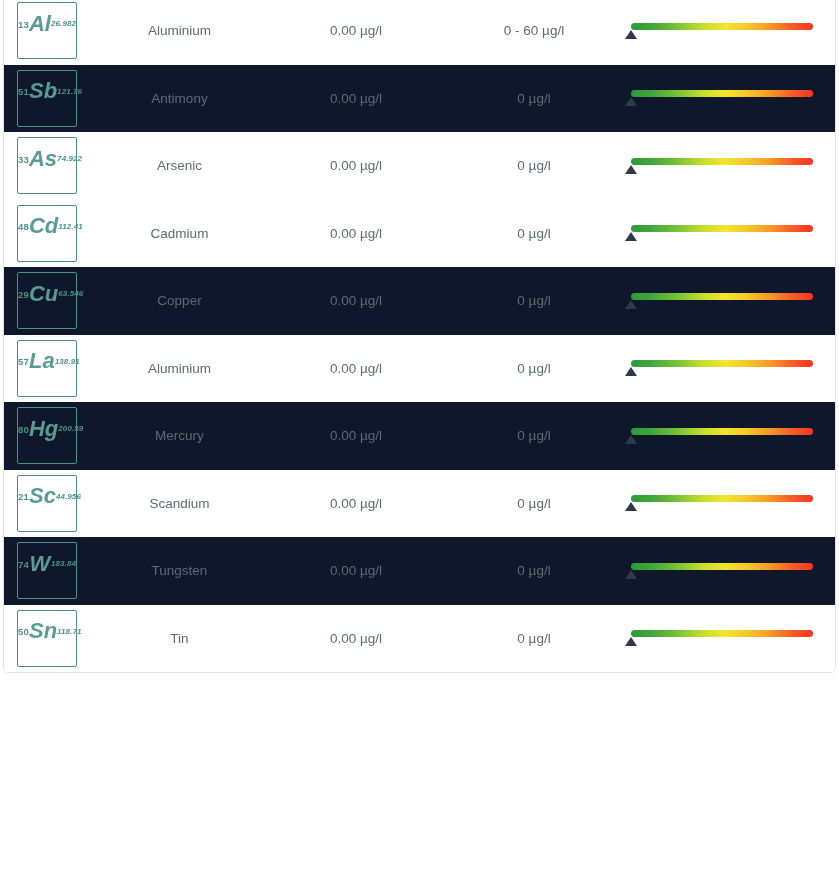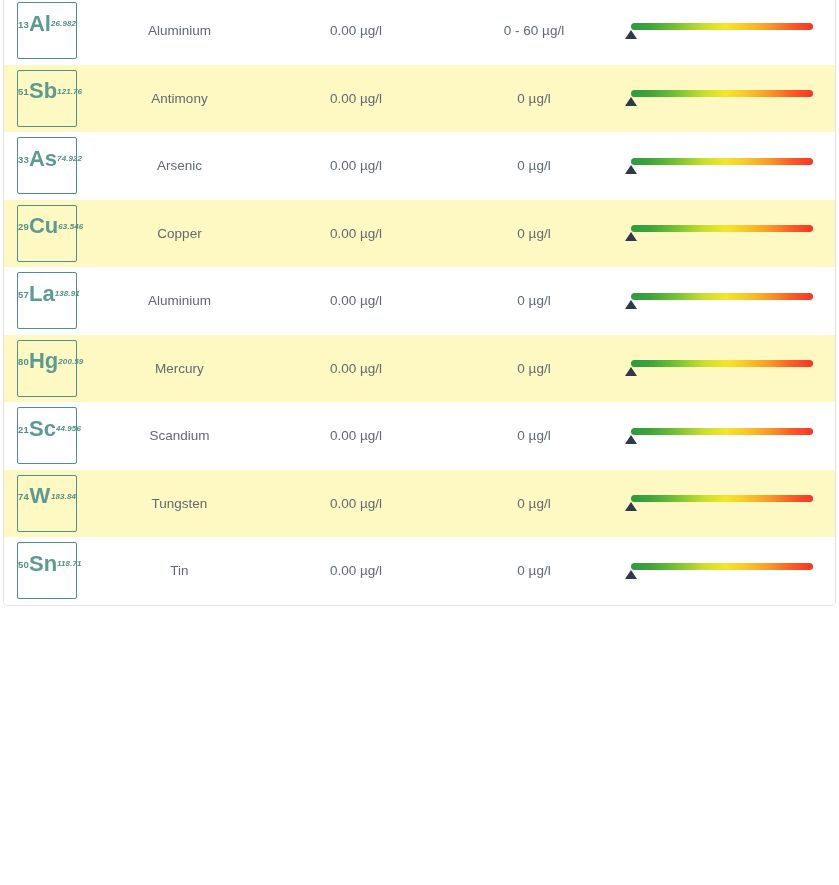--- a/index.html
+++ b/index.html
@@ -36,21 +36,21 @@
     width: 100%;
     border-collapse: collapse;
     table-layout: fixed;
   }
 
   .element-row {
     height: 67.5px;
     background: #ffffff;
   }
   .element-row.striped {
-    background: #fef9c3;
+    background: #0f172a;
   }
 
   .element-table td {
     padding: 0;
     vertical-align: middle;
     border: none;
   }
 
   
   .col-tile   { width: 88px; }
@@ -80,20 +80,21 @@
     color: #4f918a;
     line-height: 1;
     letter-spacing: 0.2px;
   }
   .tile-symbol {
     font-size: 22px;
     font-weight: bold;
     color: #5c9a94;
     line-height: 1;
     margin-top: -1px;
+    font-style: italic;
   }
   .tile-mass {
     font-size: 8px;
     font-weight: bold;
     color: #4f918a;
     line-height: 1;
     letter-spacing: 0.1px;
     font-style: italic;
   }
 
@@ -212,20 +213,38 @@
             <td class="name-cell">Arsenic</td>
             <td class="value-cell">0.00 µg/l</td>
             <td class="range-cell">0 µg/l</td>
             <td class="scale-cell">
               <div class="scale-wrap">
                 <div class="scale-bar"></div>
                 <div class="scale-marker" style="left: calc(0% - 6px);"></div>
               </div>
             </td>
           </tr>
+          <tr class="element-row">
+            <td class="tile-cell">
+              <div class="tile">
+                <span class="tile-number">48</span>
+                <span class="tile-symbol">Cd</span>
+                <span class="tile-mass">112.41</span>
+              </div>
+            </td>
+            <td class="name-cell">Cadmium</td>
+            <td class="value-cell">0.00 µg/l</td>
+            <td class="range-cell">0 µg/l</td>
+            <td class="scale-cell">
+              <div class="scale-wrap">
+                <div class="scale-bar"></div>
+                <div class="scale-marker" style="left: calc(0% - 6px);"></div>
+              </div>
+            </td>
+          </tr>
           <tr class="element-row striped">
             <td class="tile-cell">
               <div class="tile">
                 <span class="tile-number">29</span>
                 <span class="tile-symbol">Cu</span>
                 <span class="tile-mass">63.546</span>
               </div>
             </td>
             <td class="name-cell">Copper</td>
             <td class="value-cell">0.00 µg/l</td>

